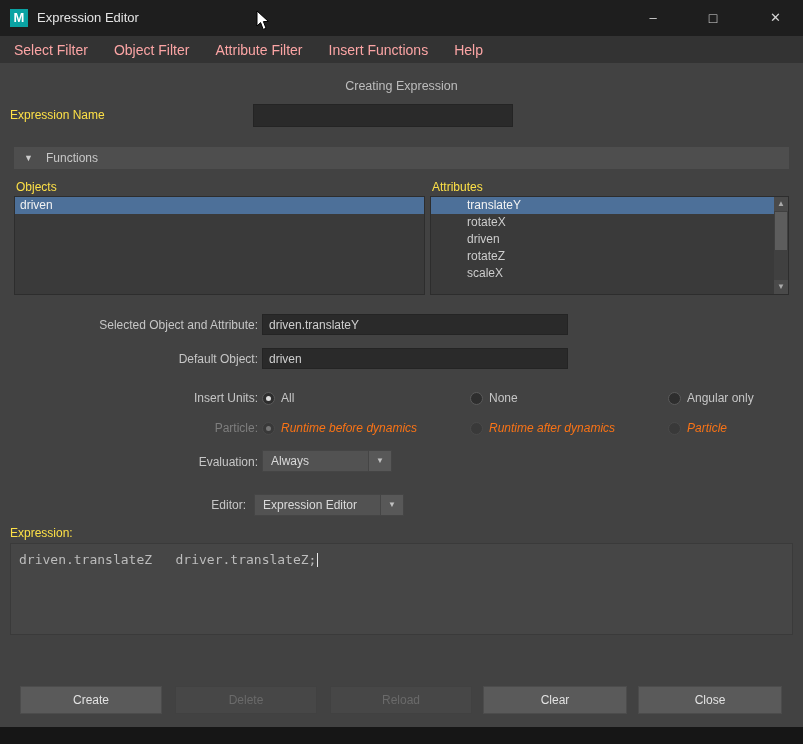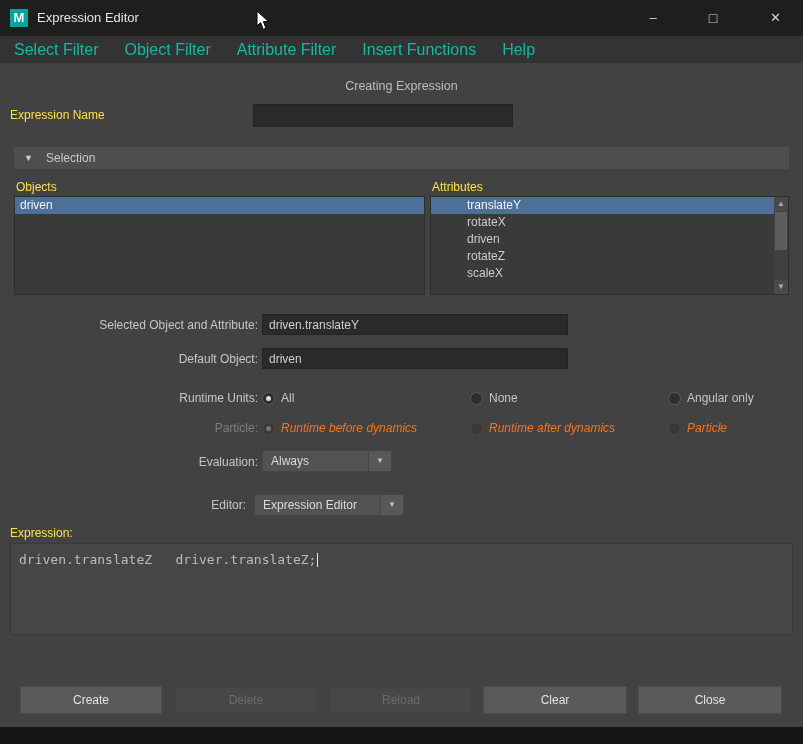--- a/index.html
+++ b/index.html
@@ -15,21 +15,21 @@
   .window-title { position:absolute; left:37px; top:0; height:36px; line-height:36px;
     font-size:13px; color:#e4e4e4; }
   .win-btn { position:absolute; top:0; height:36px; width:50px; background:transparent; border:none;
     color:#d6d6d6; font-size:13px; text-align:center; line-height:36px; font-family:inherit; padding:0; }
   #btn-min   { left:628px; }
   #btn-max   { left:688px; font-size:14px; }
   #btn-close { left:748px; width:55px; }
   
   .menubar { position:absolute; left:0; top:36px; width:803px; height:27px; background:#333333;
     display:flex; align-items:center; padding-left:14px; gap:26px; box-sizing:border-box; }
-  .menu-item { font-size:16px; color:#14b8a6; white-space:nowrap; }
+  .menu-item { font-size:14px; color:#fca5a5; white-space:nowrap; }
   
   .status-text { position:absolute; top:79px; left:0; width:100%; text-align:center;
     font-size:12.5px; color:#bdbdbd; }
   
   .label { position:absolute; font-size:12px; color:#fde047; white-space:nowrap; }
   .rlabel { position:absolute; left:40px; width:218px; text-align:right; font-size:12px;
     color:#c6c6c6; white-space:nowrap; }
   .text-input { position:absolute; background:#2a2a2a; border:1px solid #242424; color:#cfcfcf;
     font-size:12px; padding:0 6px; box-sizing:border-box; font-family:inherit; outline:none; }
   
@@ -126,21 +126,21 @@
     <span class="menu-item">Help</span>
   </div>
 
   <div class="status-text">Creating Expression</div>
 
   <div class="label" id="exprname-label">Expression Name</div>
   <input class="text-input" id="exprname-input" type="text" value="" style="">
 
   <div class="section-header">
     <span class="section-arrow">▼</span>
-    <span class="section-title">Selection</span>
+    <span class="section-title">Functions</span>
   </div>
 
   <div class="label" id="objects-label">Objects</div>
   <div class="label" id="attributes-label">Attributes</div>
 
   <div class="listbox" id="objects-list">
     <div class="list-item selected">driven</div>
   </div>
 
   <div class="listbox" id="attributes-list">
@@ -155,21 +155,21 @@
       <div class="scroll-arrow down">▼</div>
     </div>
   </div>
 
   <div class="rlabel" id="selattr-label">Selected Object and Attribute:</div>
   <input class="text-input" id="selattr-input" type="text" value="driven.translateY" style="">
 
   <div class="rlabel" id="defobj-label">Default Object:</div>
   <input class="text-input" id="defobj-input" type="text" value="driven" style="">
 
-  <div class="rlabel" id="convert-label">Runtime Units:</div>
+  <div class="rlabel" id="convert-label">Insert Units:</div>
   <span class="radio checked" style="left:262px; top:392px;"></span>
   <span class="opt-label" style="left:281px; top:391px;">All</span>
   <span class="radio" style="left:470px; top:392px;"></span>
   <span class="opt-label" style="left:489px; top:391px;">None</span>
   <span class="radio" style="left:668px; top:392px;"></span>
   <span class="opt-label" style="left:687px; top:391px;">Angular only</span>
 
   <div class="rlabel" id="particle-label">Particle:</div>
   <span class="radio dim checked" style="left:262px; top:422px;"></span>
   <span class="opt-label dim" style="left:281px; top:421px;">Runtime before dynamics</span>

